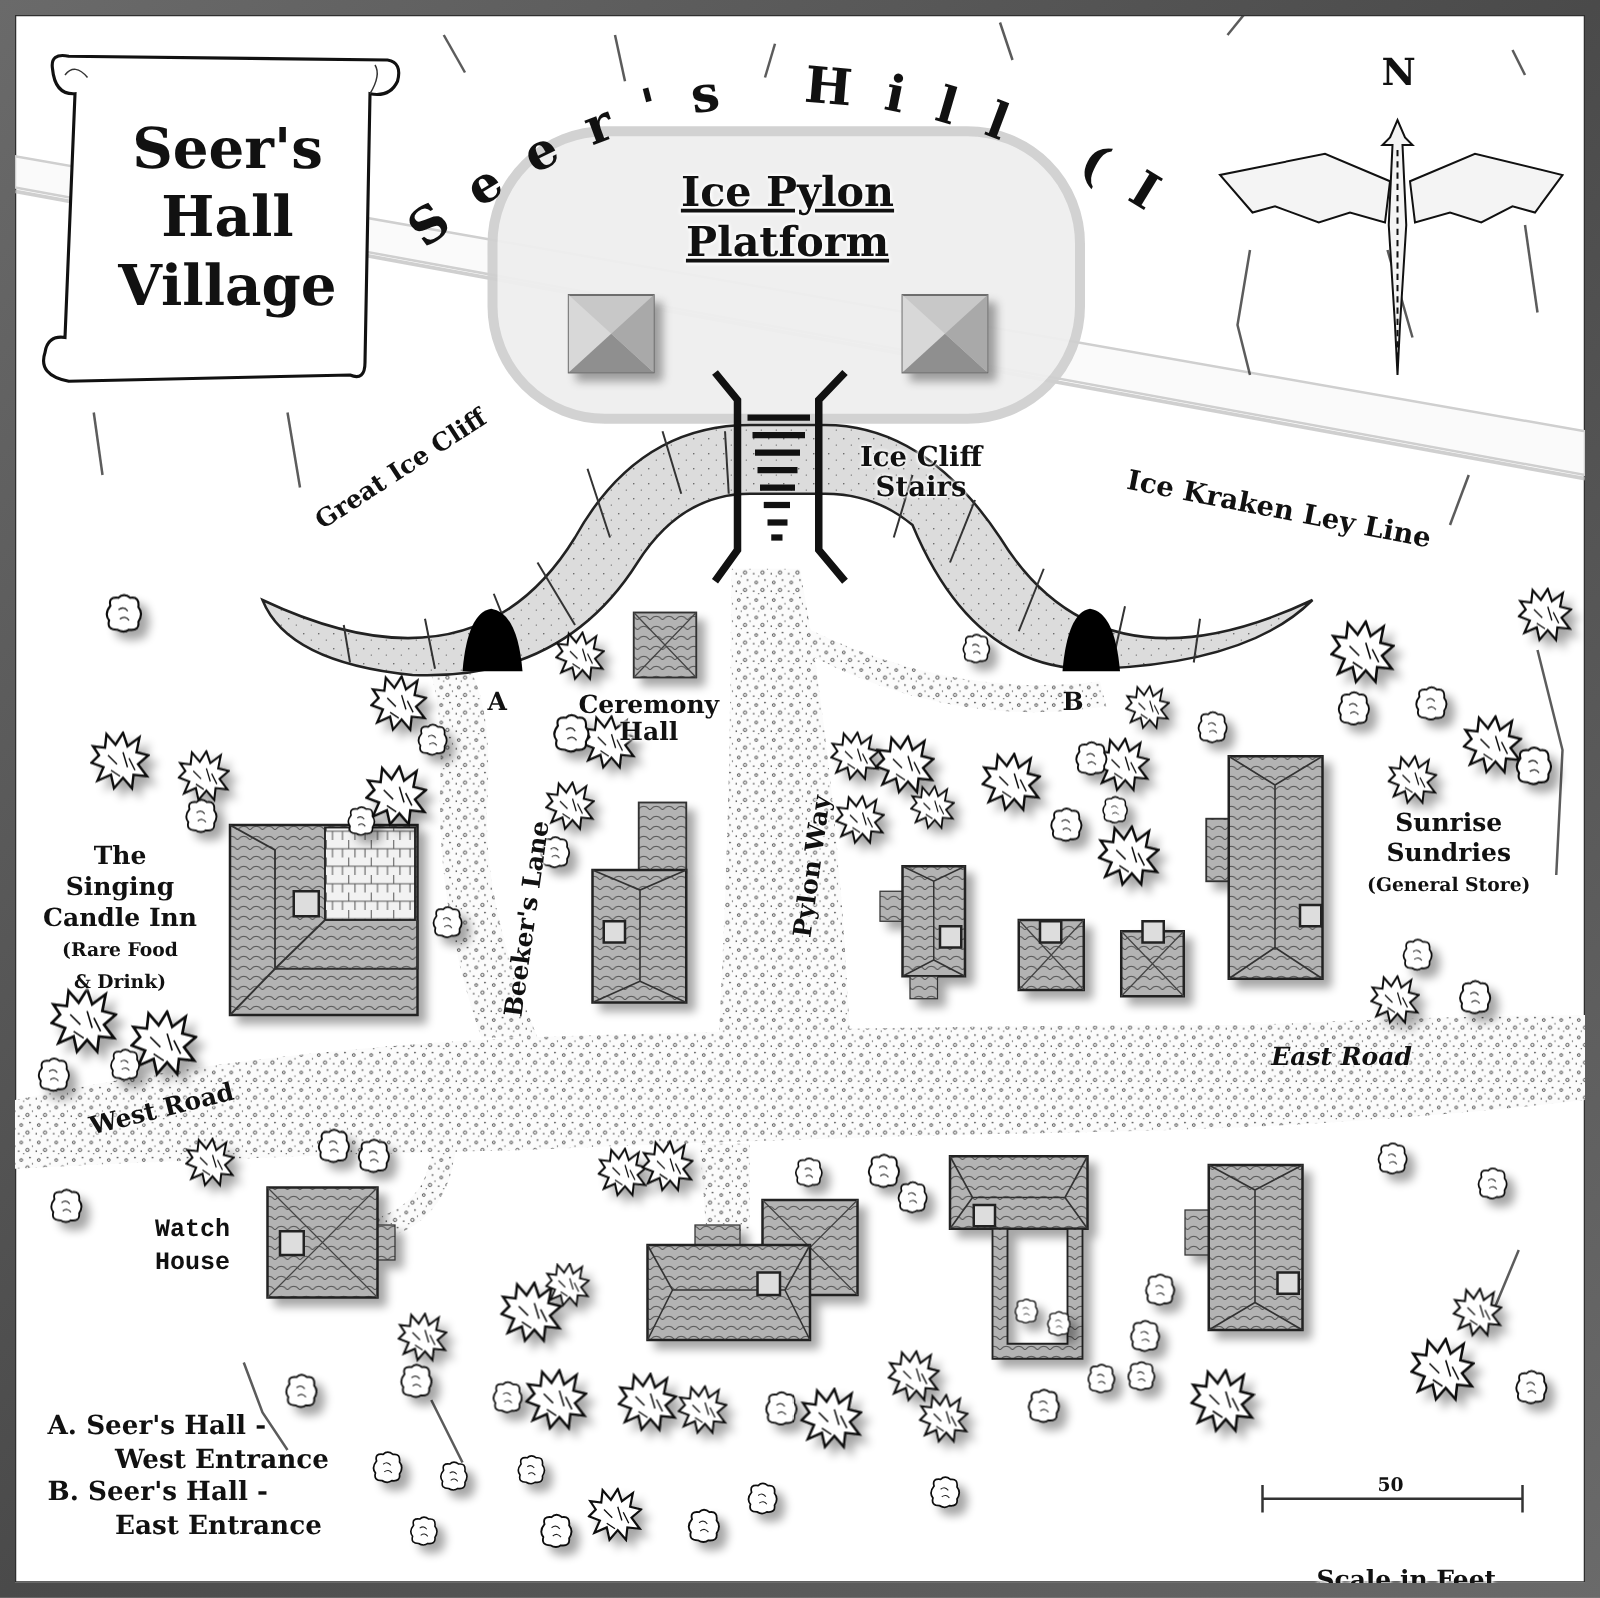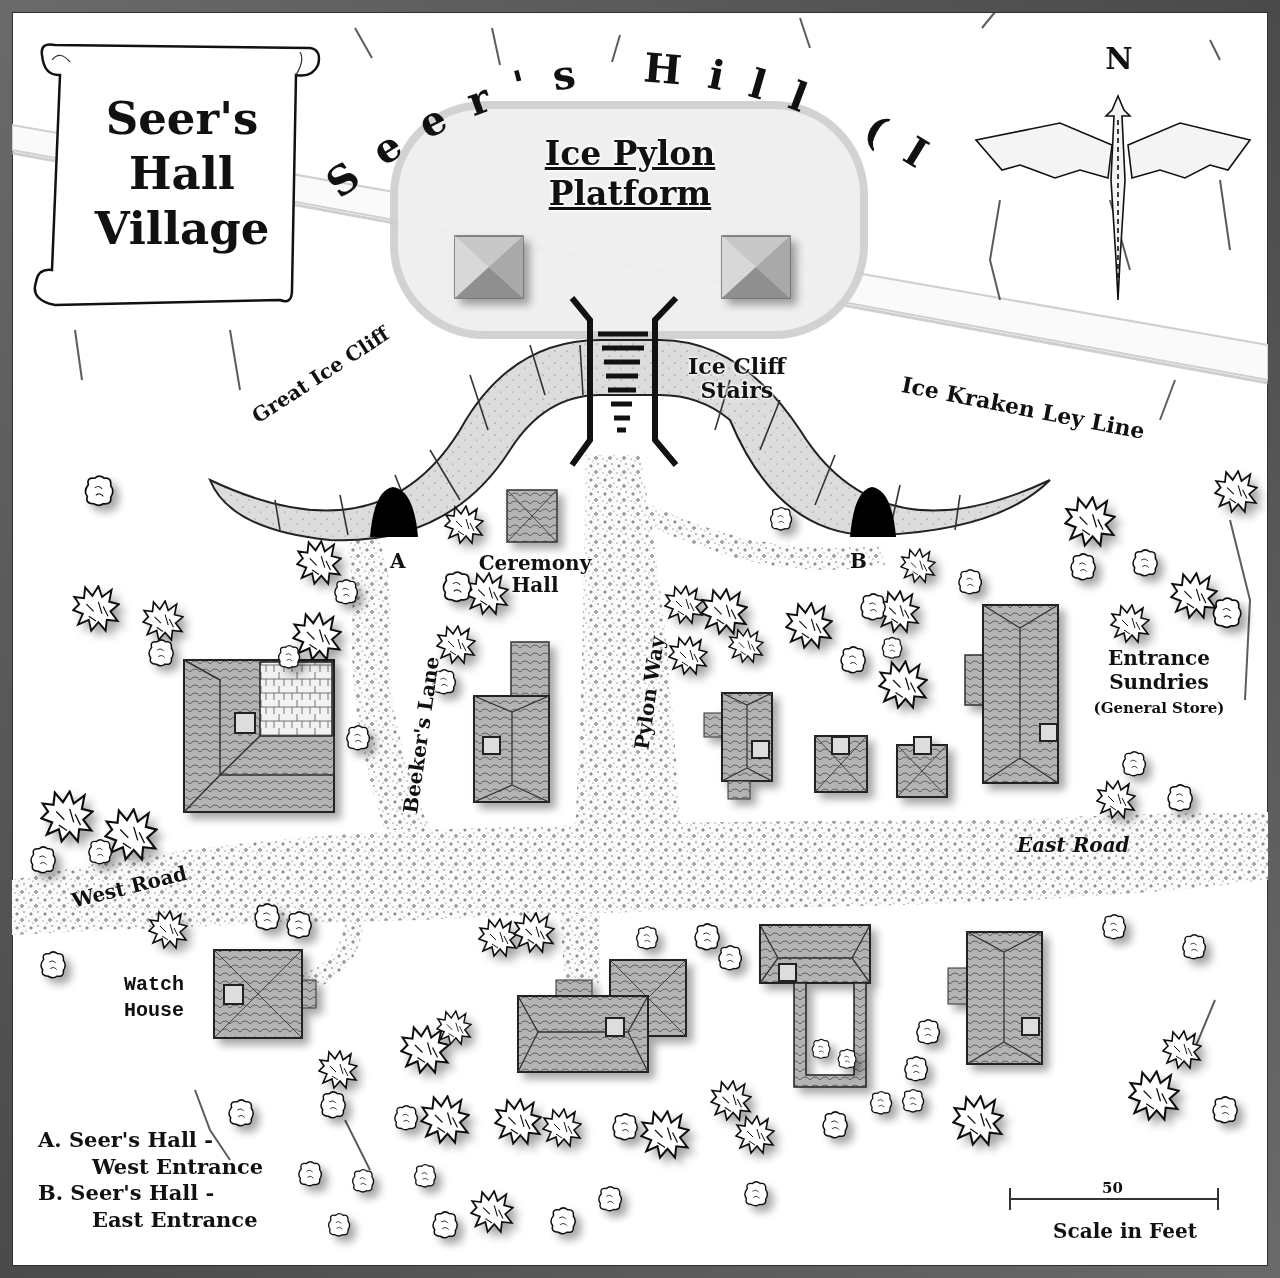--- a/index.html
+++ b/index.html
@@ -375,32 +375,39 @@
     <div class="lbl mid-lbl" style="left:242px; top:395px; transform: rotate(-33deg); transform-origin:left center;">Great Ice Cliff</div>
 
     <div class="lbl big-lbl" style="left:676px; top:342px; text-align:center;">
       <span>Ice Cliff</span><br>
       <span>Stairs</span>
     </div>
 
     <div class="lbl mid-lbl" style="left:378px; top:538px;">A</div>
     <div class="lbl mid-lbl" style="left:838px; top:538px;">B</div>
 
-    <div class="lbl mid-lbl" style="left:458px; top:540px; width:130px;">
+    <div class="lbl mid-lbl" style="left:442px; top:540px; width:130px;">
       <span>Ceremony</span><br>
       <span>Hall</span>
     </div>
 
     <div class="lbl mid-lbl" style="left:330px; top:712px; transform: rotate(-82deg); transform-origin:center;">Beeker's Lane</div>
 
     <div class="lbl mid-lbl" style="left:580px; top:670px; transform: rotate(-82deg); transform-origin:center;">Pylon Way</div>
 
+    <div class="lbl mid-lbl" style="left:14px; top:660px; width:140px; line-height:1.24;">
+      <span>The</span><br>
+      <span>Singing</span><br>
+      <span>Candle Inn</span><br>
+      <span class="small-lbl">(Rare Food</span><br>
+      <span class="small-lbl">&amp; Drink)</span>
+    </div>
 
     <div class="lbl mid-lbl" style="left:1062px; top:634px; width:170px; line-height:1.2;">
-      <span>Entrance</span><br>
+      <span>Sunrise</span><br>
       <span>Sundries</span><br>
       <span class="small-lbl">(General Store)</span>
     </div>
 
     <div class="lbl mid-lbl" style="left:60px; top:878px; transform: rotate(-14deg); transform-origin:left center;">West Road</div>
 
     <div class="lbl mid-lbl" style="left:1005px; top:822px;font-style:italic;">East Road</div>
 
     <div class="lbl mid-lbl" style="left:92px; top:960px; width:100px; line-height:1.3;font-family:Liberation Mono, monospace;">
       <span>Watch</span><br>
@@ -408,16 +415,16 @@
     </div>
 
     <div class="lbl legend-lbl" style="left:26px; top:1115px;">
       <span>A. Seer's Hall -</span><br>
       <span class="indent">West Entrance</span>
       <span>B. Seer's Hall -</span><br>
       <span class="indent">East Entrance</span>
     </div>
 
     <div class="lbl small-lbl" style="left:1090px; top:1168px; font-weight:bold;">50</div>
-    <div class="lbl mid-lbl" style="left:1008px; top:1208px; width:210px;">Scale in Feet</div>
+    <div class="lbl mid-lbl" style="left:1008px; top:1240px; width:210px;">Scale in Feet</div>
 
   </div>
 </div>
 
 </body></html>

